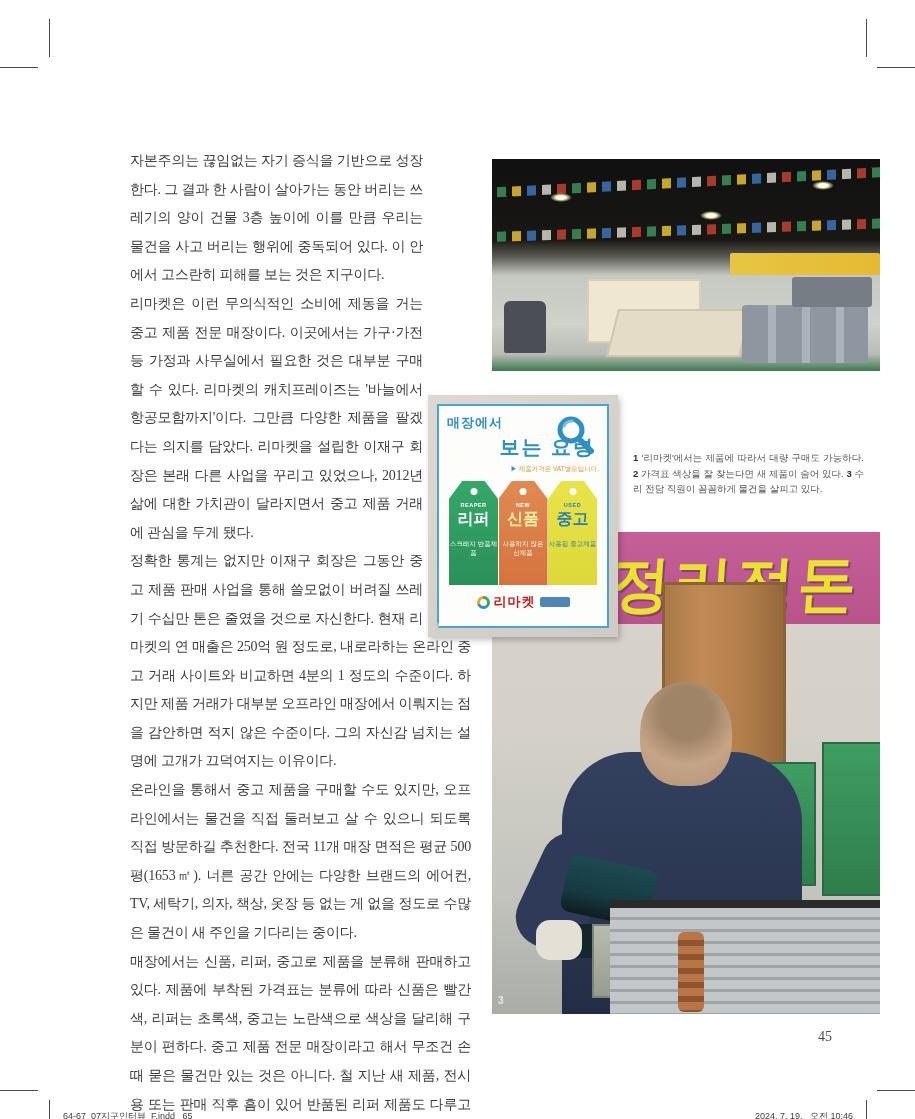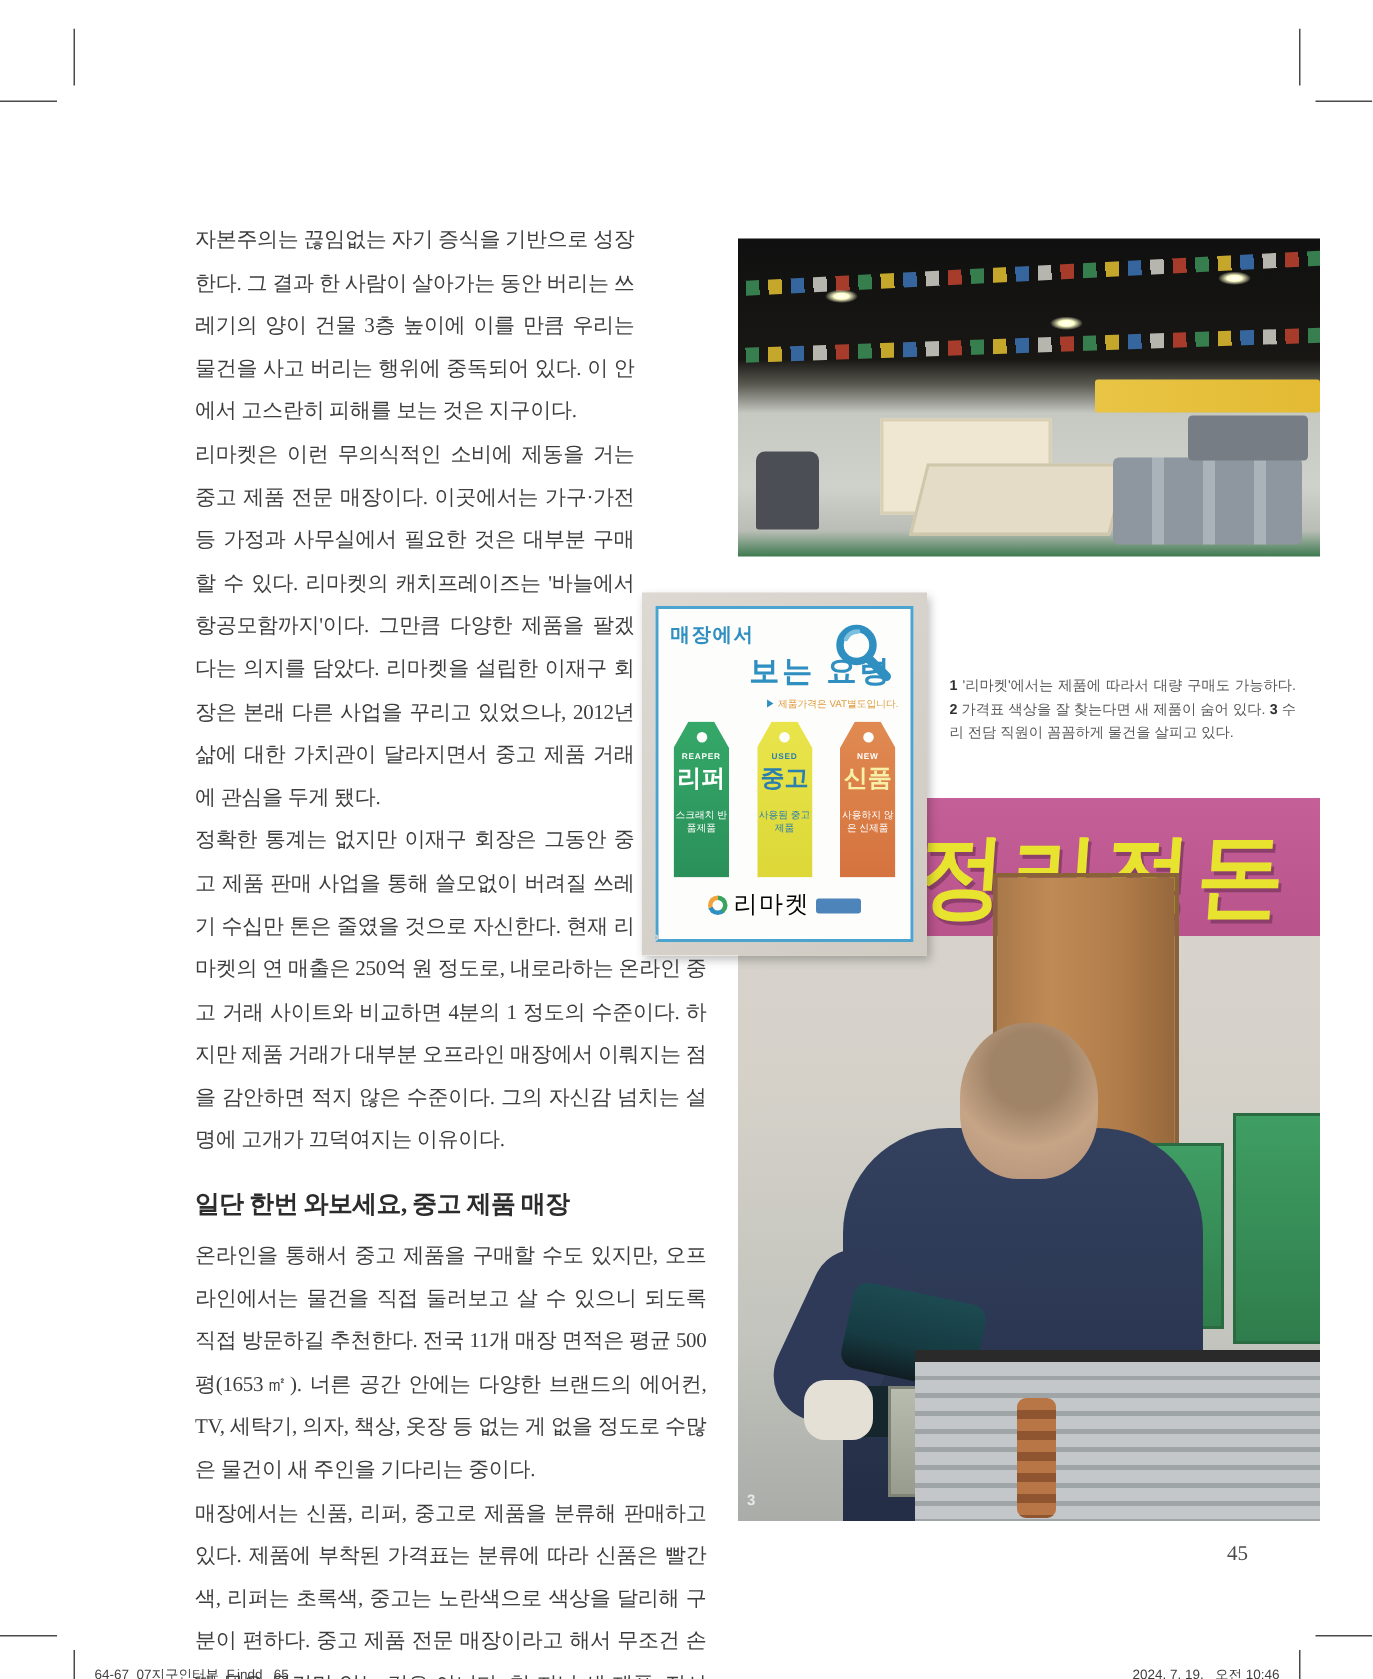--- a/index.html
+++ b/index.html
@@ -88,36 +88,36 @@
     font-family:"Liberation Sans", sans-serif;
   }
   .pt-line1 { color:#2e8fc0; font-size:13px; font-weight:bold; letter-spacing:1px; }
   .pt-line2 { color:#f2a33c; font-size:26px; font-weight:bold; letter-spacing:2px; margin-top:1px;
     text-shadow:1px 1px 0 #d88d28; }
   .pt-line3 { color:#2e8fc0; font-size:20px; font-weight:bold; letter-spacing:2px; text-align:right; margin:2px 4px 0 0; }
   #magnifier { position:absolute; right:10px; top:8px; }
   #vat { text-align:right; font-size:6.5px; color:#e09a3a; margin-top:4px; }
   #vat .arr { color:#2e8fc0; }
   #tags { display:flex; justify-content:space-between; margin-top:7px; padding:0 2px; }
-  .tag { width:37px; height:104px; clip-path:polygon(27% 0,73% 0,100% 17%,100% 100%,0 100%,0 17%);
+  .tag { width:49px; height:104px; clip-path:polygon(27% 0,73% 0,100% 17%,100% 100%,0 100%,0 17%);
     text-align:center; position:relative; }
   .tag .hole { position:absolute; top:7px; left:50%; transform:translateX(-50%);
     width:7px; height:7px; border-radius:50%; background:#fdfdfb; }
   .tag .en { margin-top:21px; font-size:5.5px; letter-spacing:.5px; font-weight:bold; }
   .tag .ko { font-size:16px; font-weight:bold; margin-top:1px; }
   .tag .desc { margin-top:9px; font-size:6.5px; line-height:1.45; }
   .tag-green { background:linear-gradient(180deg,#35a868,#2a905a); color:#fff; }
   .tag-yellow { background:linear-gradient(180deg,#e9e44a,#ddd838); color:#2b7fb0; }
   .tag-orange { background:linear-gradient(180deg,#e08a52,#d5733e); color:#fff; }
   .tag-orange .ko { color:#f9f0a8; }
   #poster-logo { display:flex; align-items:center; justify-content:center; margin-top:8px; gap:4px; }
   #logo-circle { width:13px; height:13px; border-radius:50%;
     background:conic-gradient(#3aa45f 0 40%, #2e8fc0 40% 70%, #f2a33c 70% 100%); position:relative; }
   #logo-circle::after { content:""; position:absolute; inset:3px; border-radius:50%; background:#fdfdfb; }
-  #logo-name { color:#000000; font-weight:normal; font-size:16px; letter-spacing:1px; }
+  #logo-name { color:#b91c1c; font-weight:bold; font-size:13px; letter-spacing:1px; }
   #logo-badge { width:30px; height:10px; background:#2e6fae; border-radius:2px; opacity:.85; }
   
   #folio { position:absolute; left:818px; top:1010px; font-size:14px; color:#4c4c4c; }
   .slug { position:absolute; top:1091px; font-family:"Liberation Sans", sans-serif;
     font-size:9px; color:#3f3f3f; white-space:pre; }
   #slug-left { left:63px; }
   #slug-right { right:62px; text-align:right; }
 </style>
 </head>
 <body>
@@ -131,21 +131,20 @@
   <div class="mark v" style="left:49px; top:1081px;"></div>
   <div class="mark h" style="left:0; top:1071px;"></div>
   <div class="mark v" style="left:866px; top:1081px;"></div>
   <div class="mark h" style="left:877px; top:1071px;"></div>
 
   <div id="article">
     <div id="wrap-spacer"></div>
     <p>자본주의는 끊임없는 자기 증식을 기반으로 성장한다. 그 결과 한 사람이 살아가는 동안 버리는 쓰레기의 양이 건물 3층 높이에 이를 만큼 우리는 물건을 사고 버리는 행위에 중독되어 있다. 이 안에서 고스란히 피해를 보는 것은 지구이다.</p>
     <p>리마켓은 이런 무의식적인 소비에 제동을 거는 중고 제품 전문 매장이다. 이곳에서는 가구·가전 등 가정과 사무실에서 필요한 것은 대부분 구매할 수 있다. 리마켓의 캐치프레이즈는 '바늘에서 항공모함까지'이다. 그만큼 다양한 제품을 팔겠다는 의지를 담았다. 리마켓을 설립한 이재구 회장은 본래 다른 사업을 꾸리고 있었으나, 2012년 삶에 대한 가치관이 달라지면서 중고 제품 거래에 관심을 두게 됐다.</p>
     <p>정확한 통계는 없지만 이재구 회장은 그동안 중고 제품 판매 사업을 통해 쓸모없이 버려질 쓰레기 수십만 톤은 줄였을 것으로 자신한다. 현재 리마켓의 연 매출은 250억 원 정도로, 내로라하는 온라인 중고 거래 사이트와 비교하면 4분의 1 정도의 수준이다. 하지만 제품 거래가 대부분 오프라인 매장에서 이뤄지는 점을 감안하면 적지 않은 수준이다. 그의 자신감 넘치는 설명에 고개가 끄덕여지는 이유이다.</p>
-    <h2>일단 한번 와보세요, 중고 제품 매장</h2>
     <p>온라인을 통해서 중고 제품을 구매할 수도 있지만, 오프라인에서는 물건을 직접 둘러보고 살 수 있으니 되도록 직접 방문하길 추천한다. 전국 11개 매장 면적은 평균 500평(1653㎡). 너른 공간 안에는 다양한 브랜드의 에어컨, TV, 세탁기, 의자, 책상, 옷장 등 없는 게 없을 정도로 수많은 물건이 새 주인을 기다리는 중이다.</p>
     <p>매장에서는 신품, 리퍼, 중고로 제품을 분류해 판매하고 있다. 제품에 부착된 가격표는 분류에 따라 신품은 빨간색, 리퍼는 초록색, 중고는 노란색으로 색상을 달리해 구분이 편하다. 중고 제품 전문 매장이라고 해서 무조건 손때 묻은 물건만 있는 것은 아니다. 철 지난 새 제품, 전시용 또는 판매 직후 흠이 있어 반품된 리퍼 제품도 다루고 있으니 잘만 찾는다면 새것 못지않은 제품을 저렴한 가격에 살 수 있다. 모든 제품은 입고되면 고장 난 부</p>
   </div>
 
   <div id="photo-top">
     <div class="flags" style="left:-10px; top:18px; width:420px; transform:rotate(-3deg);"></div>
     <div class="flags" style="left:-10px; top:66px; width:420px; transform:rotate(-2deg);"></div>
     <div class="lamp" style="left:58px; top:34px;"></div>
     <div class="lamp" style="left:208px; top:52px;"></div>
     <div class="lamp" style="left:320px; top:22px;"></div>
@@ -190,31 +189,31 @@
       </svg>
       <div class="pt-line3">보는 요령</div>
       <div id="vat"><span class="arr">▶</span><span> 제품가격은 VAT별도입니다.</span></div>
       <div id="tags">
         <div class="tag tag-green">
           <div class="hole"></div>
           <div class="en">REAPER</div>
           <div class="ko">리퍼</div>
           <div class="desc">스크래치 반품제품</div>
         </div>
+        <div class="tag tag-orange">
+          <div class="hole"></div>
+          <div class="en">NEW</div>
+          <div class="ko">신품</div>
+          <div class="desc">사용하지 않은 신제품</div>
+        </div>
         <div class="tag tag-yellow">
           <div class="hole"></div>
           <div class="en">USED</div>
           <div class="ko">중고</div>
           <div class="desc">사용됨 중고제품</div>
-        </div>
-        <div class="tag tag-orange">
-          <div class="hole"></div>
-          <div class="en">NEW</div>
-          <div class="ko">신품</div>
-          <div class="desc">사용하지 않은 신제품</div>
         </div>
       </div>
       <div id="poster-logo">
         <div id="logo-circle"></div>
         <div id="logo-name">리마켓</div>
         <div id="logo-badge"></div>
       </div>
     </div>
     <div class="photo-num" style="left:6px; bottom:4px; color:#cfcfcf;">2</div>
   </div>

